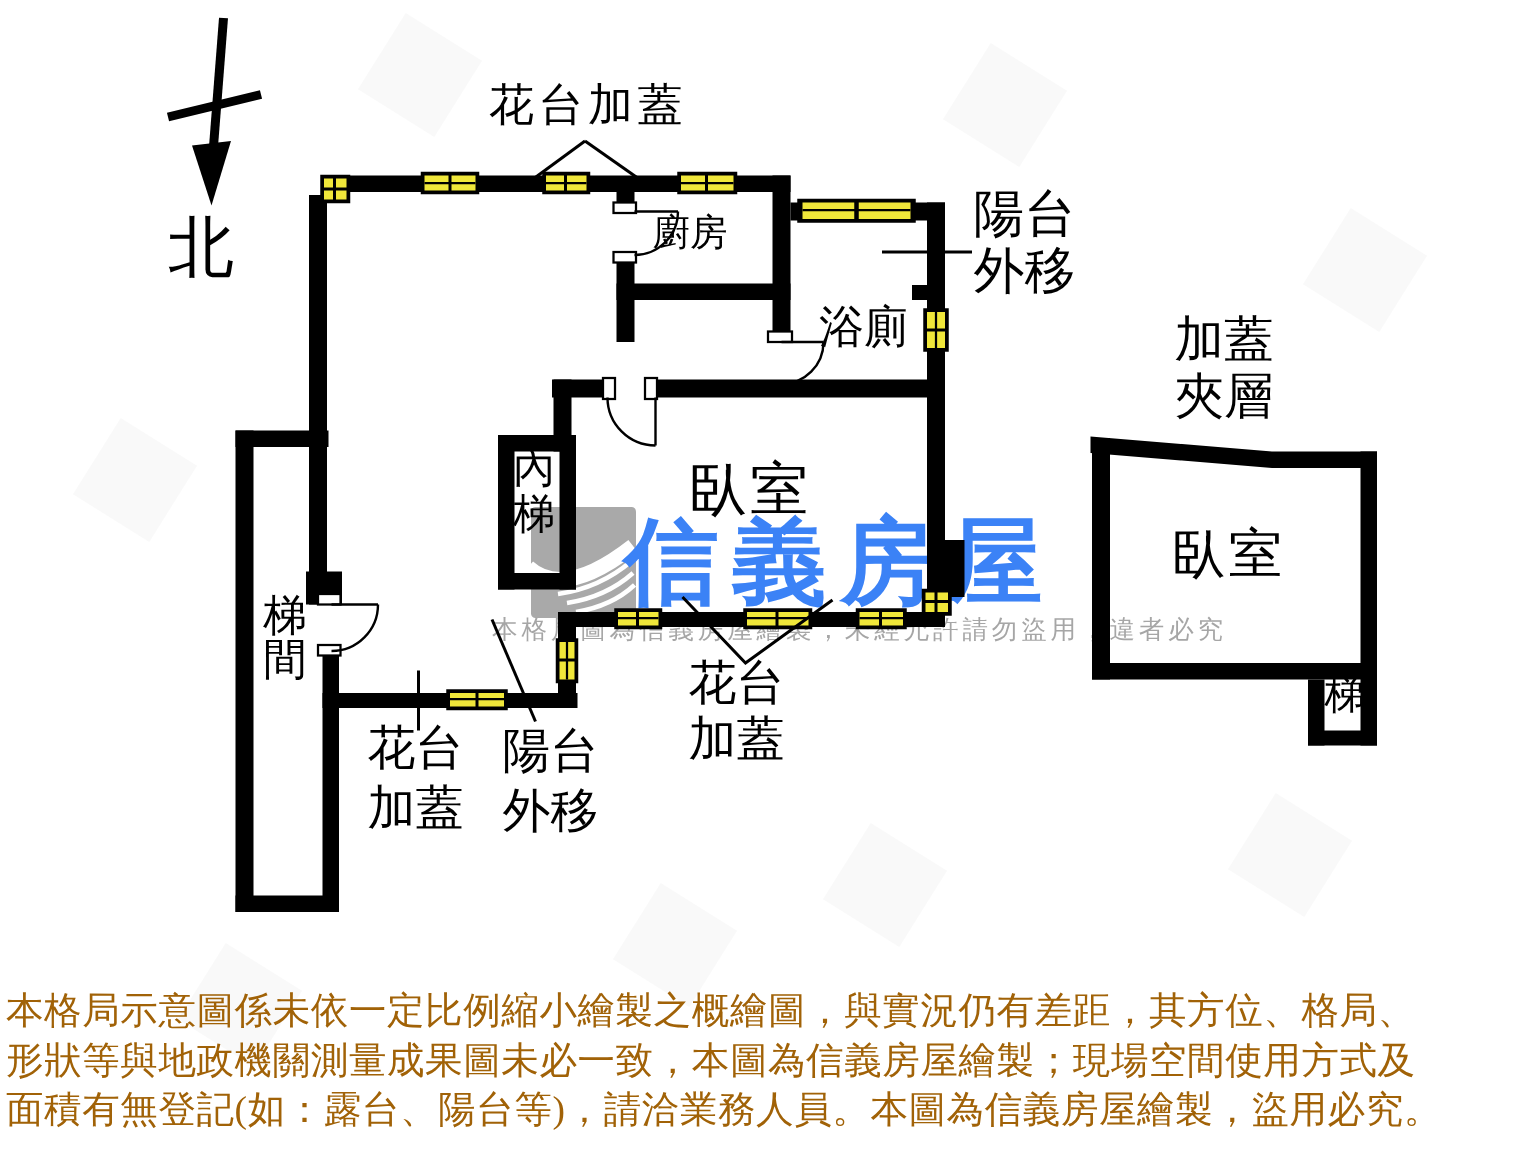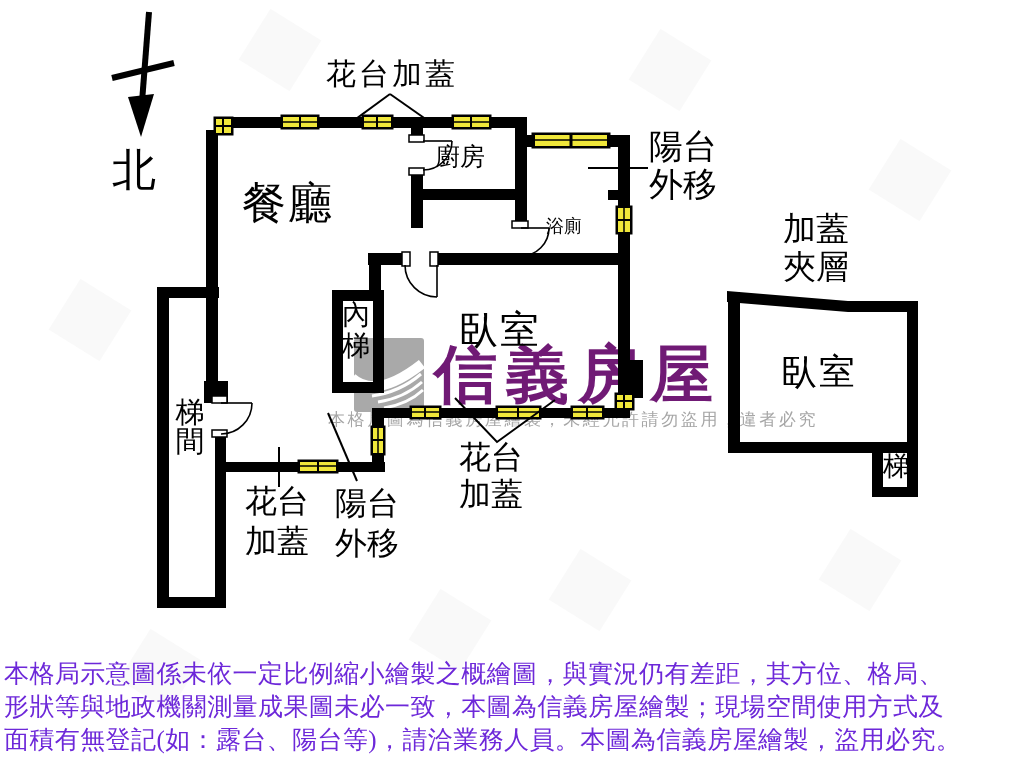--- a/index.html
+++ b/index.html
@@ -3,37 +3,37 @@
 <meta charset="utf-8">
 <style>
   html,body{margin:0;padding:0;background:#ffffff;}
   #stage{
     position:relative;width:1024px;height:768px;background:#ffffff;overflow:hidden;
     font-family:"Liberation Serif","DejaVu Serif",serif;
   }
   #plan-svg{position:absolute;left:0;top:0;z-index:3;}
   .lbl{
     position:absolute;color:#000;white-space:pre-line;line-height:1.17;z-index:4;
-    font-family:Liberation Sans, sans-serif;
+    font-family:Liberation Mono, monospace;
   }
   .wm{position:absolute;z-index:1;white-space:nowrap;font-family:"Liberation Serif","DejaVu Serif",serif;}
   #wm-logo{position:absolute;left:354px;top:338px;width:70px;height:74px;z-index:1;}
-  #wm-brand{left:434px;top:332px;font-size:63px;font-weight:bold;letter-spacing:9px;color:#701a75;}
+  #wm-brand{left:416px;top:332px;font-size:63px;font-weight:bold;letter-spacing:9px;color:#3b82f6;}
   #wm-notice{left:328px;top:408px;font-size:17px;letter-spacing:2.6px;color:#a6a6a6;}
   .disc{
-    position:absolute;left:4px;font-size:25px;color:#6d28d9;white-space:nowrap;z-index:4;
+    position:absolute;left:4px;font-size:25px;color:#a16207;white-space:nowrap;z-index:4;
     font-family:"Liberation Serif","DejaVu Serif",serif;letter-spacing:0.4px;
   }
   
   #lbl-north{left:112px;top:144px;font-size:44px;}
   #lbl-flower-top{left:326px;top:56px;font-size:30px;letter-spacing:3px;}
   #lbl-kitchen{left:435px;top:142px;font-size:25px;}
   #lbl-balcony-top{left:649px;top:127px;font-size:34px;line-height:38px;}
   #lbl-dining{left:242px;top:177px;font-size:44px;letter-spacing:2px;}
-  #lbl-bath{left:546px;top:216px;font-size:18px;}
+  #lbl-bath{left:546px;top:204px;font-size:30px;}
   #lbl-mezz{left:783px;top:210px;font-size:33px;line-height:38px;}
   #lbl-living{left:235px;top:300px;font-size:44px;letter-spacing:2px;}
   #lbl-inner-stair{left:341px;top:299px;font-size:28px;line-height:31px;width:30px;text-align:center;}
   #lbl-bed-main{left:459px;top:307px;font-size:39px;letter-spacing:2px;}
   #lbl-stairwell{left:175px;top:398px;font-size:29px;line-height:29px;width:30px;text-align:center;}
   #lbl-flower-left{left:245px;top:481px;font-size:32px;line-height:40px;}
   #lbl-balcony-bot{left:335px;top:483px;font-size:32px;line-height:40px;}
   #lbl-flower-mid{left:459px;top:439px;font-size:32px;line-height:37px;}
   #lbl-bed-right{left:781px;top:351px;font-size:36px;letter-spacing:2px;}
   #lbl-stair-right{left:883px;top:451px;font-size:27px;}
@@ -217,21 +217,20 @@
       <line x1="328" y1="413" x2="357" y2="481"></line>
       <path d="M 455 398 L 497 442 L 555 400"></path>
     </g>
   </svg>
 
   <div class="lbl" id="lbl-north">北</div>
   <div class="lbl" id="lbl-flower-top">花台加蓋</div>
   <div class="lbl" id="lbl-kitchen">廚房</div>
   <div class="lbl" id="lbl-balcony-top">陽台
 外移</div>
-  <div class="lbl" id="lbl-dining">餐廳</div>
   <div class="lbl" id="lbl-bath">浴廁</div>
   <div class="lbl" id="lbl-mezz">加蓋
 夾層</div>
   <div class="lbl" id="lbl-inner-stair">內
 梯</div>
   <div class="lbl" id="lbl-bed-main">臥室</div>
   <div class="lbl" id="lbl-stairwell">梯
 間</div>
   <div class="lbl" id="lbl-flower-left">花台
 加蓋</div>

